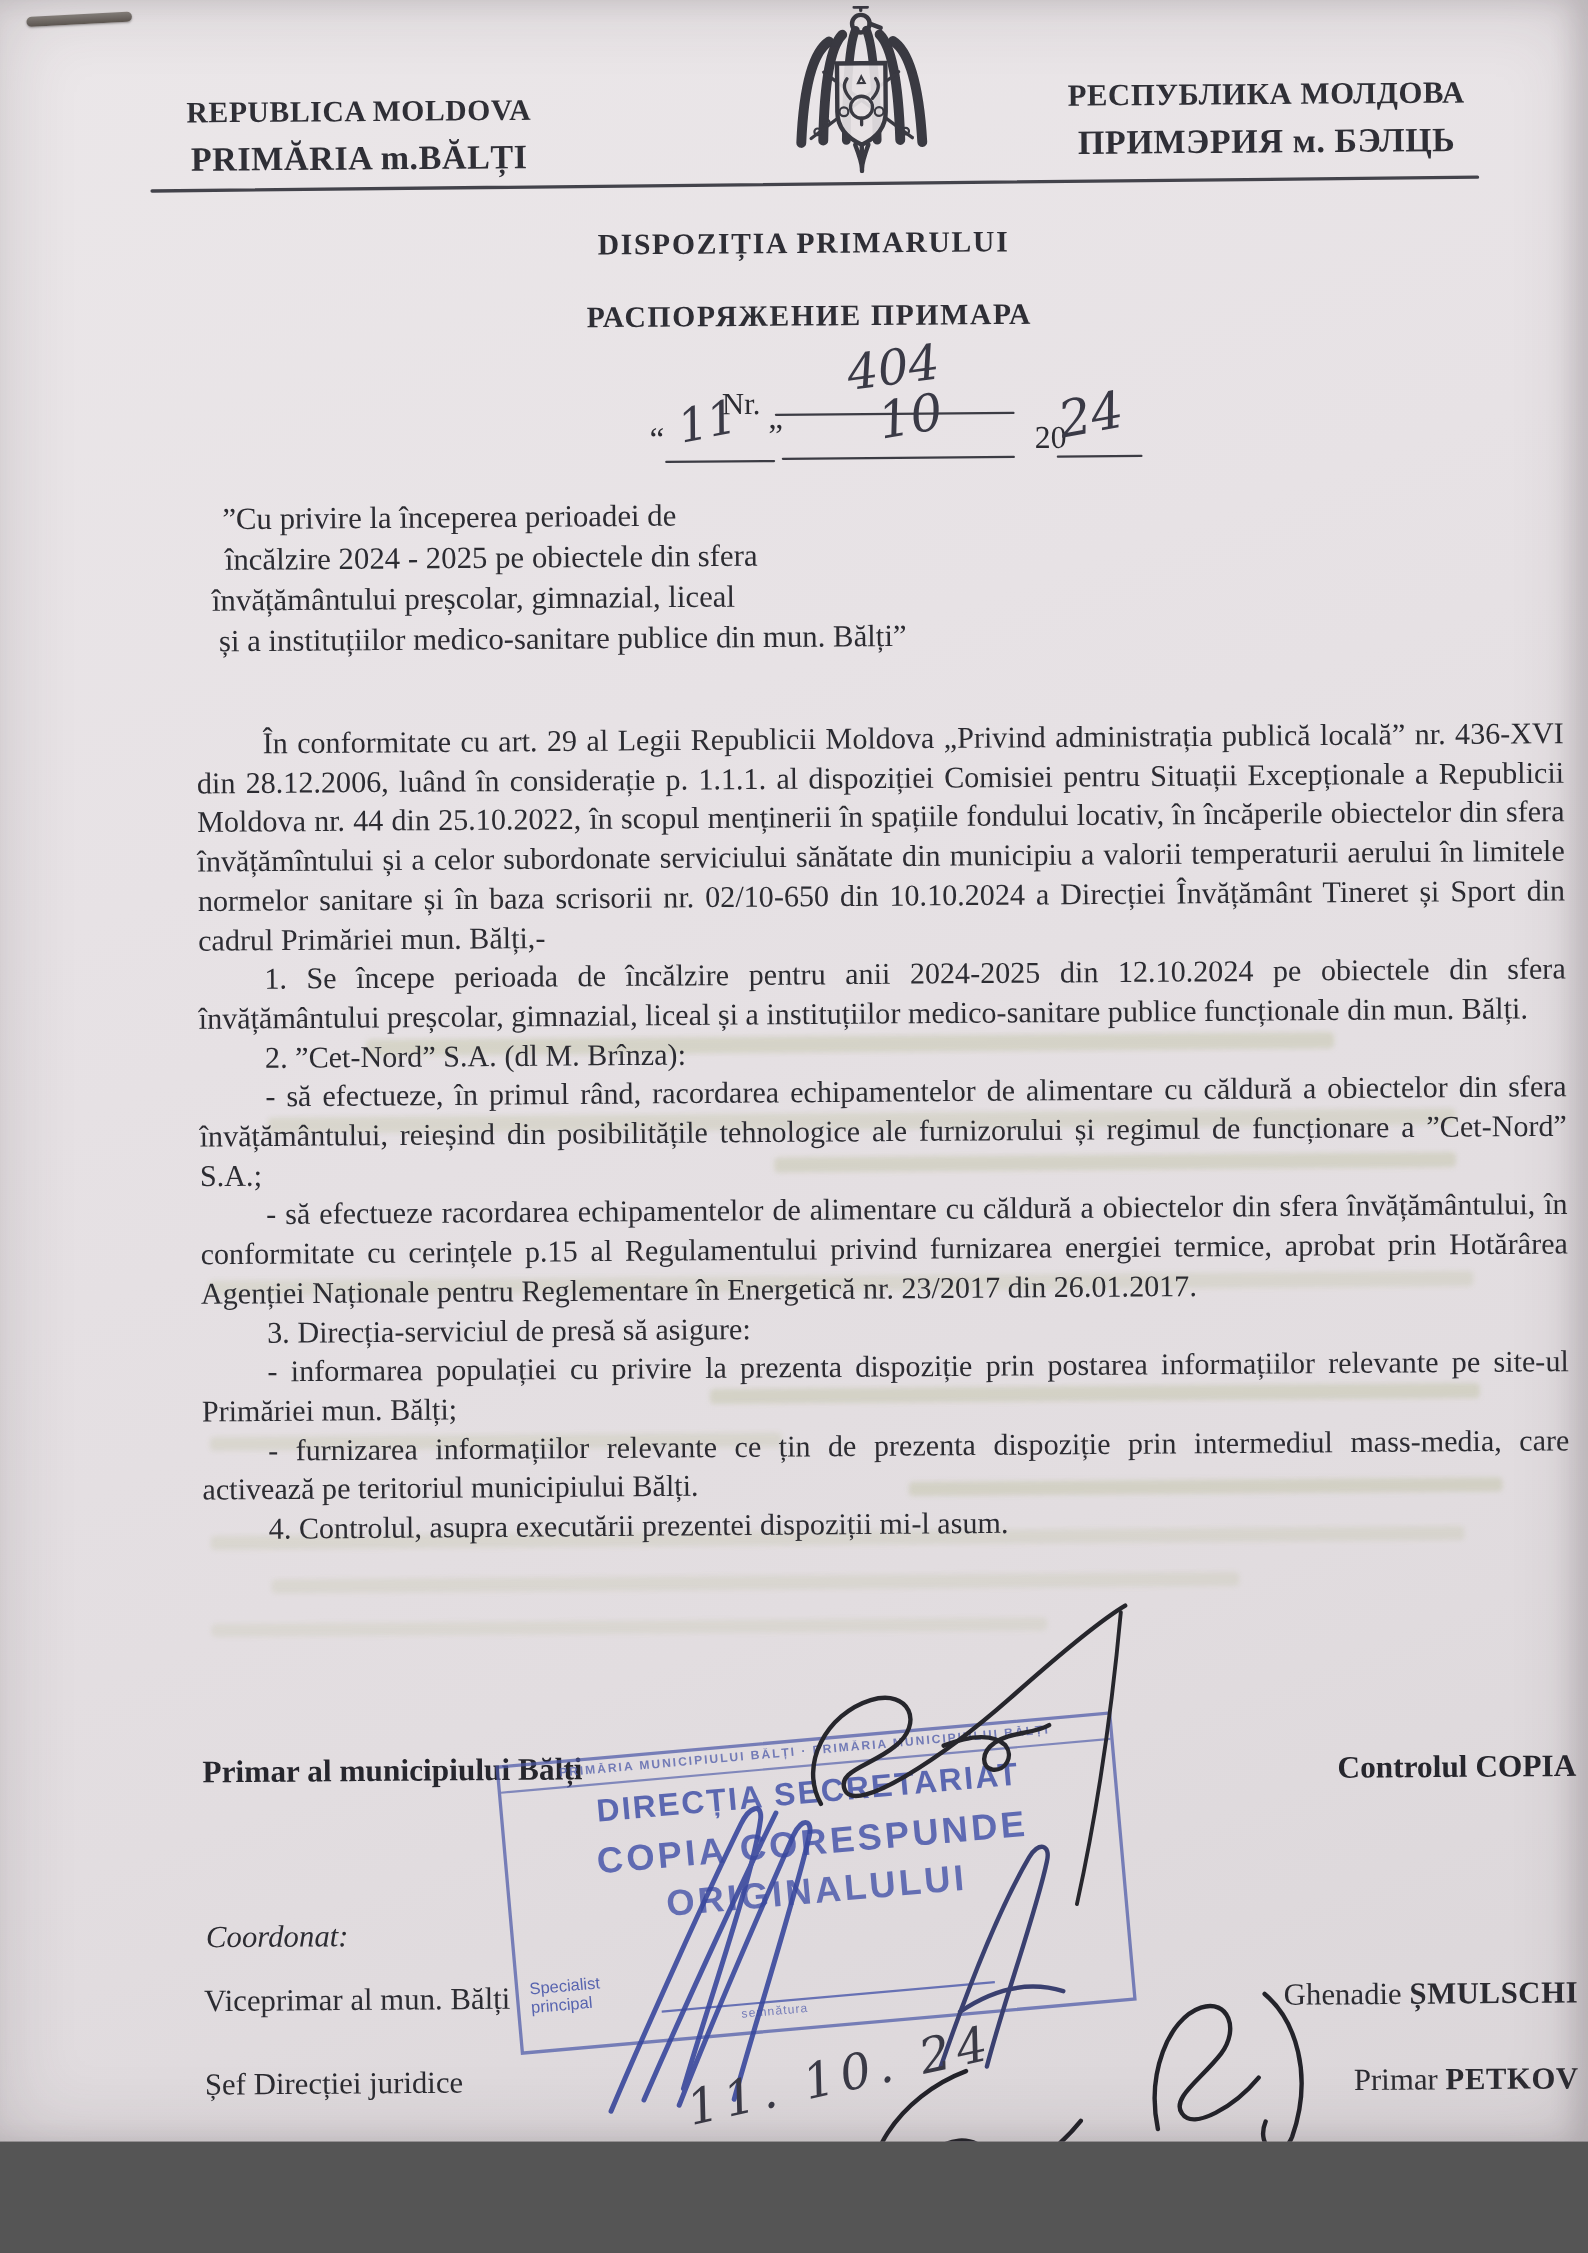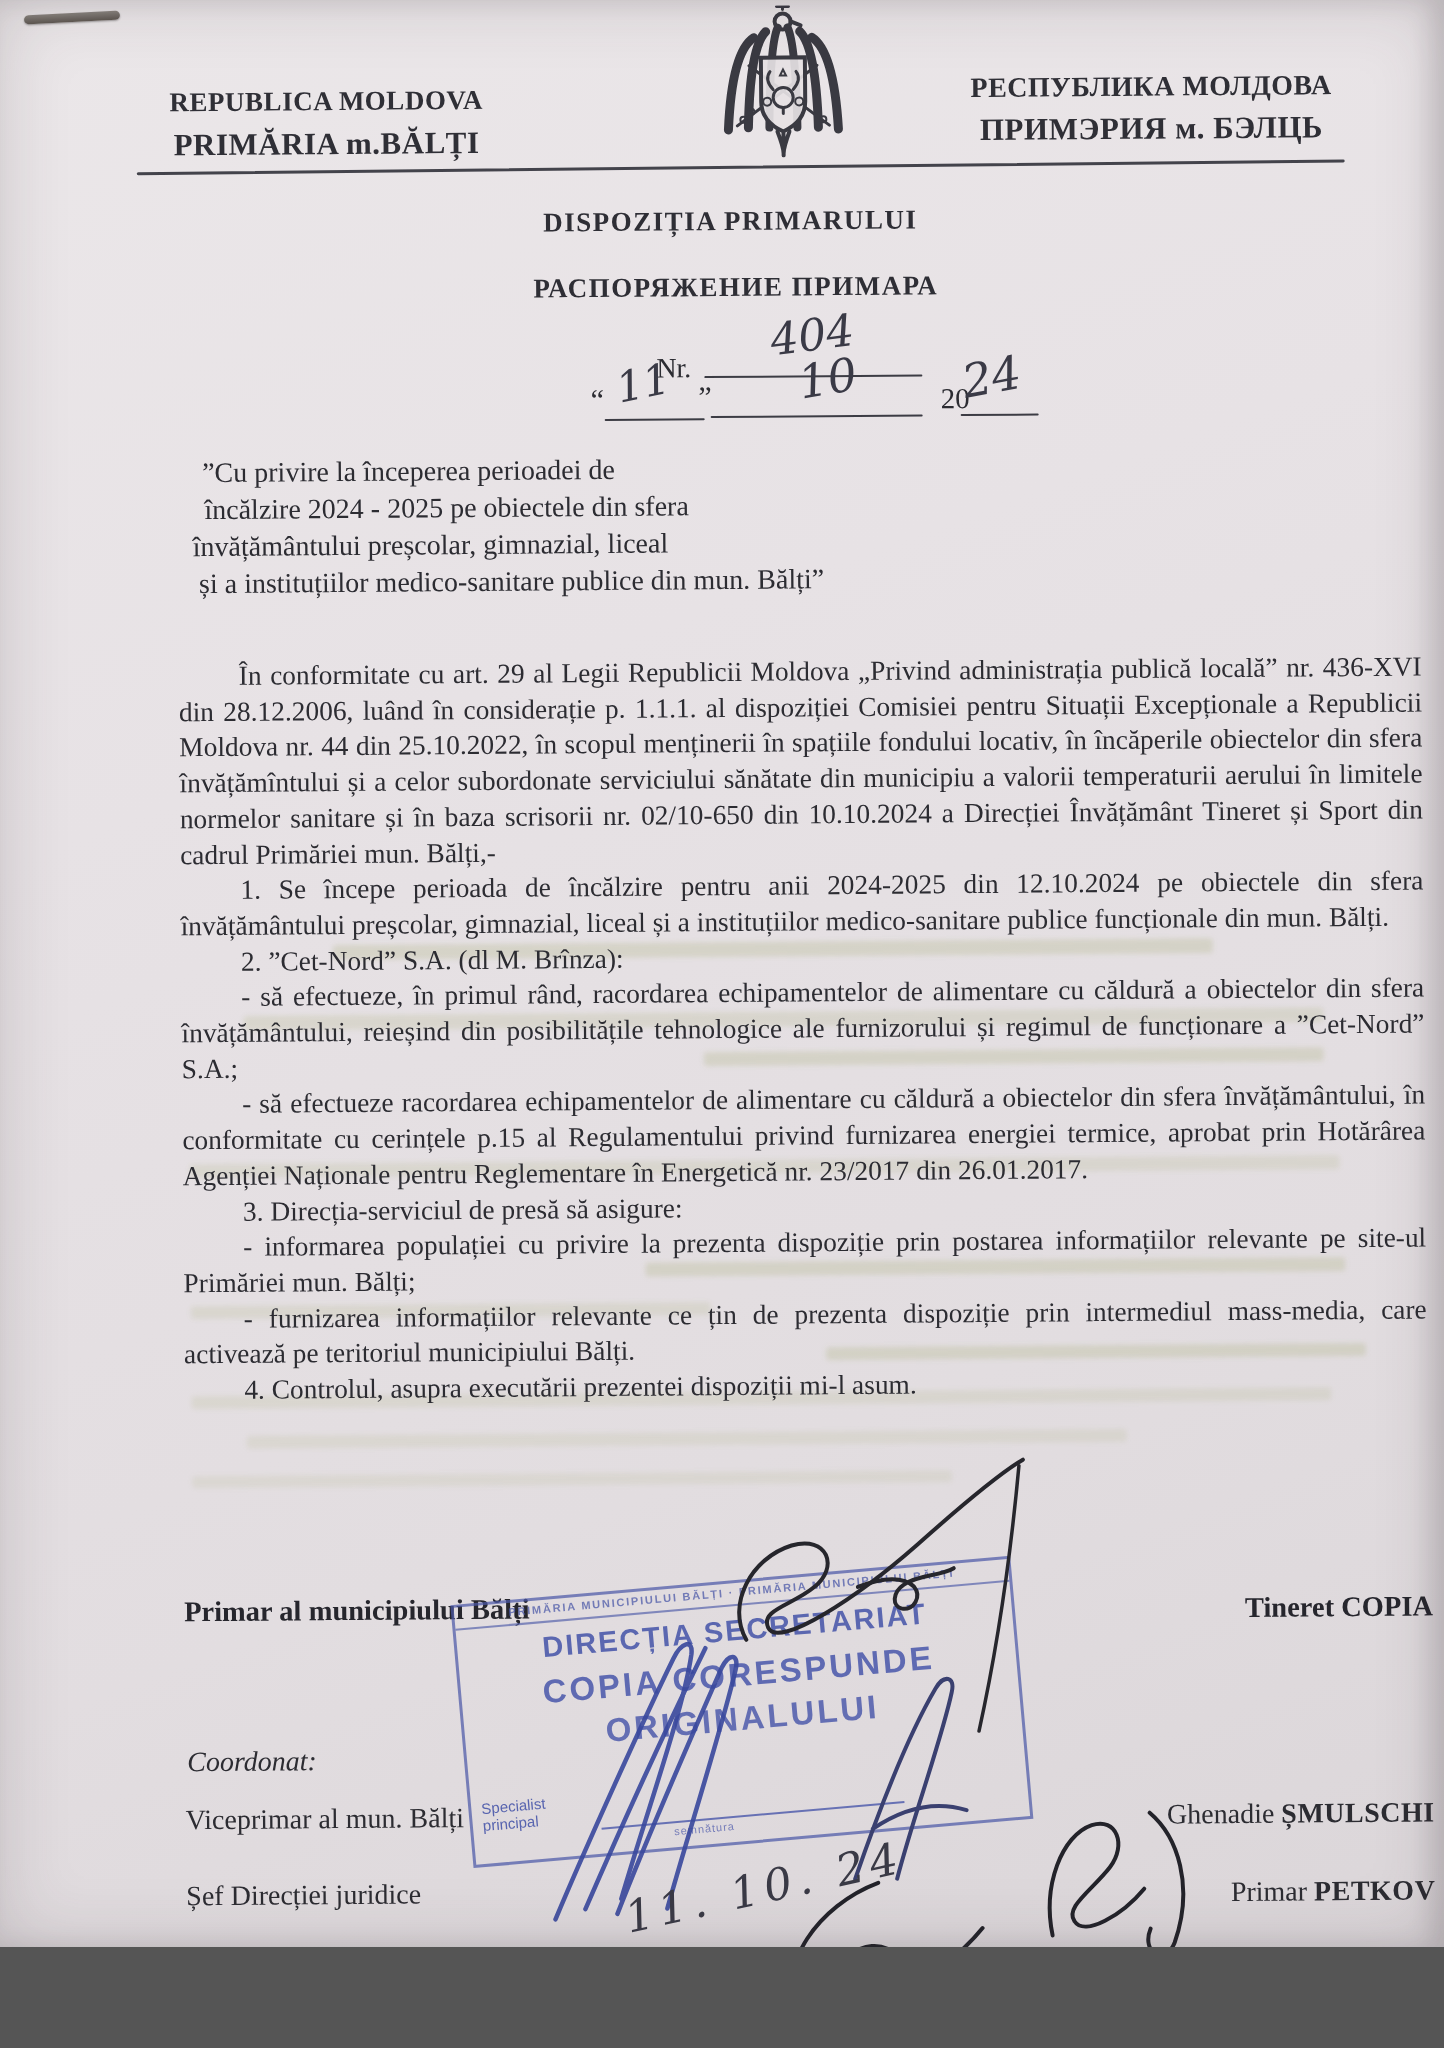--- a/index.html
+++ b/index.html
@@ -138,21 +138,21 @@
       <p>- să efectueze, în primul rând, racordarea echipamentelor de alimentare cu căldură a obiectelor din sfera învățământului, reieșind din posibilitățile tehnologice ale furnizorului și regimul de funcționare a ”Cet-Nord” S.A.;</p>
       <p>- să efectueze racordarea echipamentelor de alimentare cu căldură a obiectelor din sfera învățământului, în conformitate cu cerințele p.15 al Regulamentului privind furnizarea energiei termice, aprobat prin Hotărârea Agenției Naționale pentru Reglementare în Energetică nr. 23/2017 din 26.01.2017.</p>
       <p>3. Direcția-serviciul de presă să asigure:</p>
       <p>- informarea populației cu privire la prezenta dispoziție prin postarea informațiilor relevante pe site-ul Primăriei mun. Bălți;</p>
       <p>- furnizarea informațiilor relevante ce țin de prezenta dispoziție prin intermediul mass-media, care activează pe teritoriul municipiului Bălți.</p>
       <p>4. Controlul, asupra executării prezentei dispoziții mi-l asum.</p>
     </div>
 
     <div class="abs siglabel" style="left:176px;top:1592px">Primar al municipiului Bălți</div>
     <div class="abs siglabel" style="left:1425px;top:1596px;transform:translateX(-100%)">
-      <span>Tineret</span>&nbsp;<b>COPIA</b>
+      <span>Controlul</span>&nbsp;<b>COPIA</b>
     </div>
 
     <div class="stamp">
       <div class="edge">PRIMĂRIA  MUNICIPIULUI  BĂLȚI   ·   PRIMĂRIA  MUNICIPIULUI  BĂLȚI</div>
       <div class="inline"></div>
       <div class="l1">DIRECȚIA SECRETARIAT</div>
       <div class="l2">COPIA CORESPUNDE</div>
       <div class="l3">ORIGINALULUI</div>
       <div class="role">
         <div>Specialist</div>

